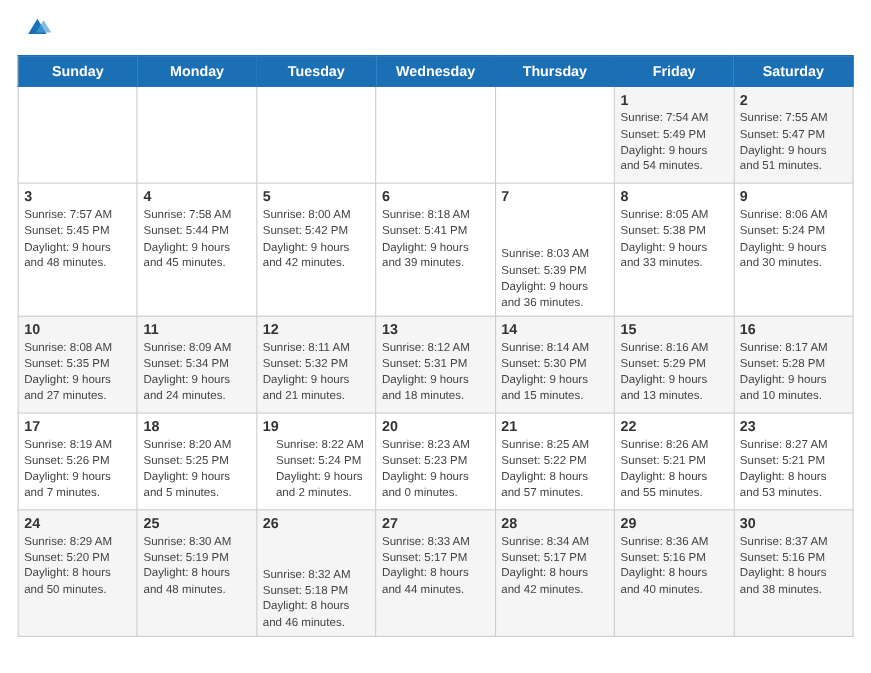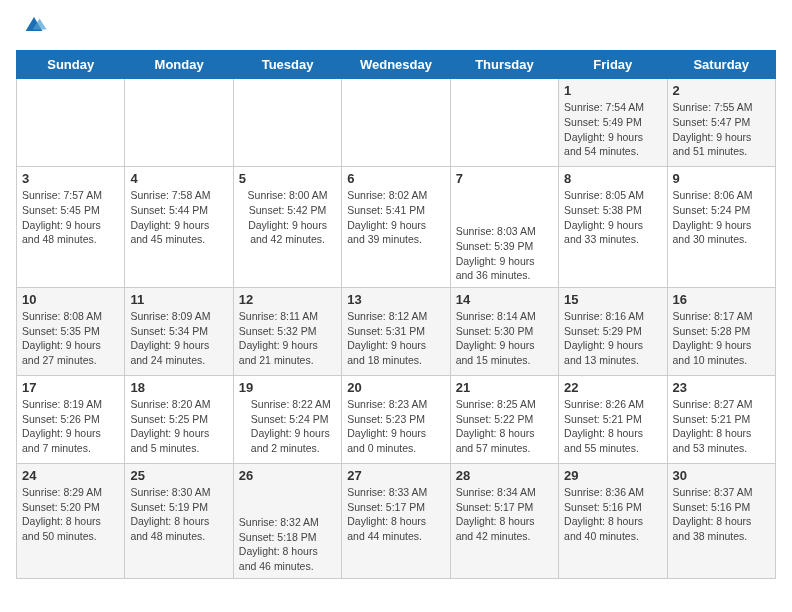--- a/index.html
+++ b/index.html
@@ -155,28 +155,28 @@
         </td>
         <td>
           <div class="day-num">4</div>
           <div class="day-info" style="white-space: pre-line;">Sunrise: 7:58 AM
 Sunset: 5:44 PM
 Daylight: 9 hours
 and 45 minutes.</div>
         </td>
         <td>
           <div class="day-num">5</div>
-          <div class="day-info" style="white-space: pre-line; text-align: center;">Sunrise: 8:00 AM
+          <div class="day-info" style="white-space: pre-line;">Sunrise: 8:00 AM
 Sunset: 5:42 PM
 Daylight: 9 hours
 and 42 minutes.</div>
         </td>
         <td>
           <div class="day-num">6</div>
-          <div class="day-info" style="white-space: pre-line;">Sunrise: 8:02 AM
+          <div class="day-info" style="white-space: pre-line;">Sunrise: 8:18 AM
 Sunset: 5:41 PM
 Daylight: 9 hours
 and 39 minutes.</div>
         </td>
         <td>
           <div class="day-num">7</div>
           <div class="day-info" style="white-space: pre-line; margin-top: 38px;">Sunrise: 8:03 AM
 Sunset: 5:39 PM
 Daylight: 9 hours
 and 36 minutes.</div>

